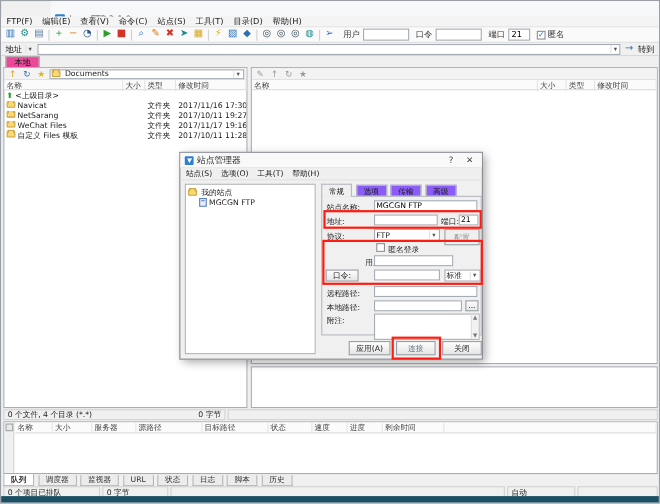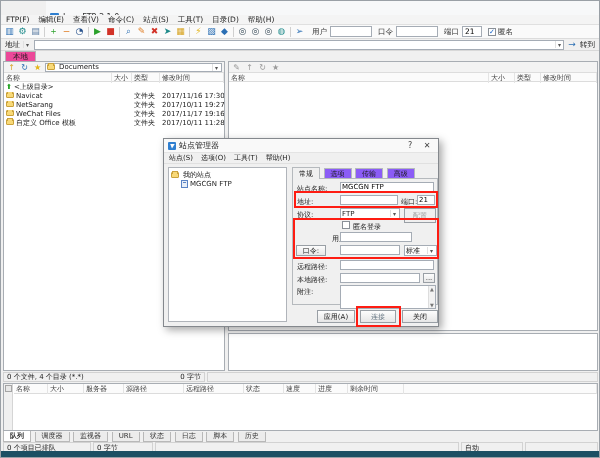--- a/index.html
+++ b/index.html
@@ -181,21 +181,21 @@
         <div>文件夹</div>
           <div>2017/10/11 19:27</div>
       </div>
       <div class="lrow">
         <div><span class="fico"></span><span>WeChat Files</span></div>
           <div></div>
         <div>文件夹</div>
           <div>2017/11/17 19:16</div>
       </div>
       <div class="lrow">
-        <div><span class="fico"></span><span>自定义 Office 模板</span></div>
+        <div><span class="fico"></span><span>自定义 Files 模板</span></div>
           <div></div>
         <div>文件夹</div>
           <div>2017/10/11 11:28</div>
       </div>
     </div>
   </div>
 
   <div class="abs pane" style="left:227px;top:60px;width:370px;height:270px;">
     <div class="pane-toolbar">
       <span class="pti c-gray">✎</span>
@@ -222,21 +222,21 @@
 
   <div class="abs" style="left:2px;top:382px;width:595px;height:48px;background:#fff;border:1px solid #a8adb3;">
     <div class="abs" style="left:0;top:0;width:9px;height:100%;background:#f0f0f0;border-right:1px solid #d5d5d5;">
       <div style="width:7px;height:7px;margin:1px auto;background:#e8e8e8;border:1px solid #a5a5a5;"></div>
     </div>
     <div class="qhdr" style="margin-left:10px;">
       <div>名称</div>
       <div>大小</div>
       <div>服务器</div>
       <div>源路径</div>
-      <div>远程路径</div>
+      <div>目标路径</div>
       <div>状态</div>
       <div>速度</div>
       <div>进度</div>
       <div>剩余时间</div>
       <div></div>
     </div>
   </div>
 
   <div class="abs" style="left:2px;top:430px;width:596px;height:11px;">
     <span class="btab active">队列</span>

